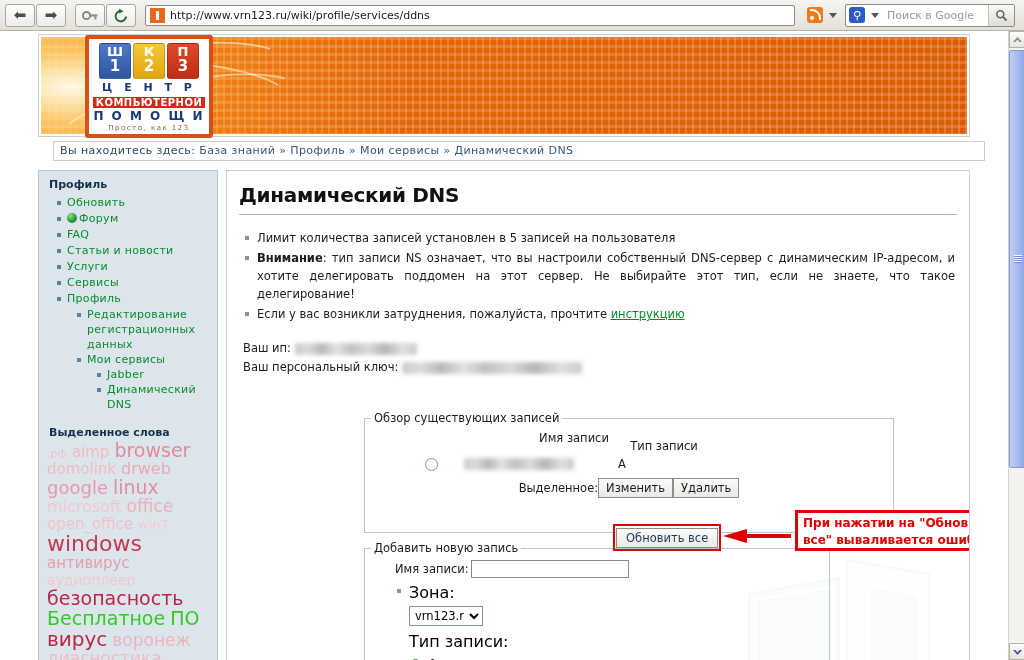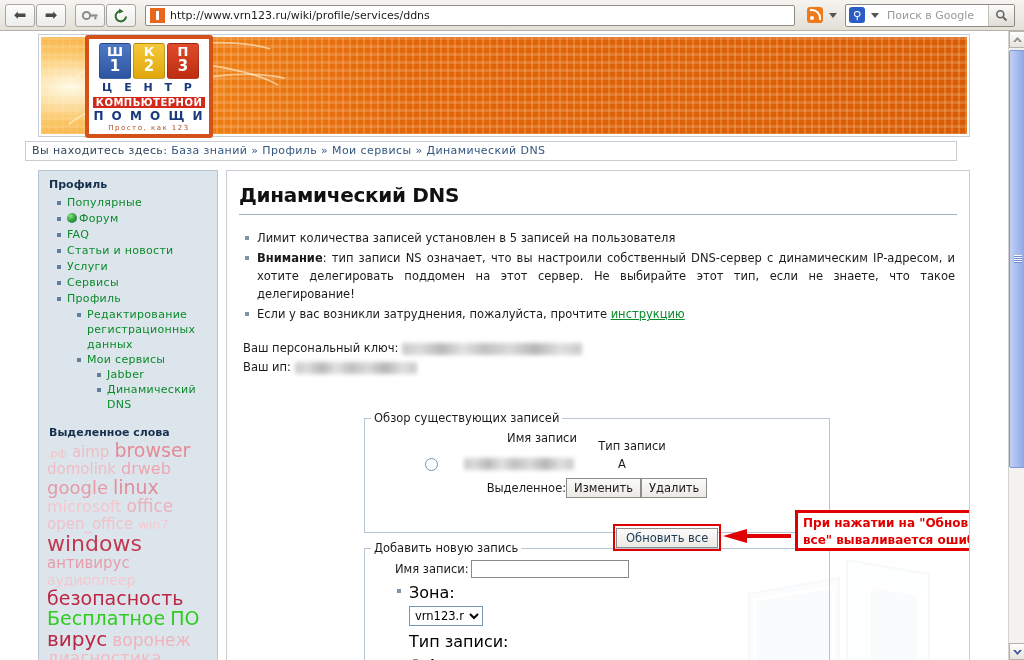--- a/index.html
+++ b/index.html
@@ -182,21 +182,21 @@
   #logo-pomoshi {
     font-size: 12px; font-weight: bold; color: #1a3a7a;
     letter-spacing: 2px; margin-top: 1px;
   }
   #logo-tagline {
     font-size: 7px; color: #b04a25; letter-spacing: 1.5px; margin-top: 1px;
   }
 
   
   #breadcrumb {
-    position: absolute; top: 110px; left: 25px;
+    position: absolute; top: 110px; left: 53px;
     width: 932px; height: 20px;
     background: #ffffff;
     border: 1px solid #c9cdd4;
     font-size: 11px; color: #33475e;
     line-height: 18px;
     padding-left: 6px;
     letter-spacing: 0.4px;
   }
   #breadcrumb .crumb-link { color: #33577e; }
   #breadcrumb .sep { color: #33577e; }
@@ -332,21 +332,21 @@
   
   fieldset.fs {
     margin: 0; position: absolute;
     border: 1px solid #b9c5d2;
     padding: 0;
   }
   fieldset.fs legend {
     font-size: 11.5px; color: #1b1b1b;
     padding: 0 3px; margin-left: 6px;
   }
-  #fs-existing { left: 137px; top: 240px; width: 466px; height: 122px; }
+  #fs-existing { left: 137px; top: 240px; width: 530px; height: 122px; }
   #fs-add      { left: 137px; top: 370px; width: 466px; height: 160px; }
 
   .rec-table { width: 100%; font-size: 11.5px; color: #1b1b1b; }
   .rec-head {
     display: flex; justify-content: center; align-items: flex-start;
     padding-top: 6px;
   }
   .col-name { width: 70px; text-align: center; line-height: 14px; }
   .col-type { width: 110px; text-align: center; padding-top: 8px; }
   .rec-row {
@@ -519,21 +519,21 @@
     <span class="crumb-link">Профиль</span>
     <span class="sep">»</span>
     <span class="crumb-link">Мои сервисы</span>
     <span class="sep">»</span>
     <span class="crumb-link">Динамический DNS</span>
   </div>
 
   <div id="sidebar">
     <div class="side-title">Профиль</div>
     <ul class="menu">
-      <li><span>Популярные</span></li>
+      <li><span>Обновить</span></li>
       <li><span class="globe-icon"></span><span>Форум</span></li>
       <li><span>FAQ</span></li>
       <li><span>Статьи и новости</span></li>
       <li><span>Услуги</span></li>
       <li><span>Сервисы</span></li>
       <li>
         <span>Профиль</span>
         <ul class="menu submenu" style="padding-left:10px;">
           <li><span>Редактирование регистрационных данных</span></li>
           <li>
@@ -571,26 +571,26 @@
       <li>
         <span class="b">Внимание</span><span>: тип записи NS означает, что вы настроили собственный DNS-сервер с динамическим IP-адресом, и хотите делегировать поддомен на этот сервер. Не выбирайте этот тип, если не знаете, что такое делегирование!</span>
       </li>
       <li>
         <span>Если у вас возникли затруднения, пожалуйста, прочтите </span><a class="green-link" href="#">инструкцию</a>
       </li>
     </ul>
 
     <div id="key-lines">
       <div>
+        <span>Ваш ип:</span>
+        <span class="blurred" style="width:122px;"></span>
+      </div>
+      <div>
         <span>Ваш персональный ключ:</span>
         <span class="blurred" style="width:180px;"></span>
-      </div>
-      <div>
-        <span>Ваш ип:</span>
-        <span class="blurred" style="width:122px;"></span>
       </div>
     </div>
 
     <fieldset class="fs" id="fs-existing">
       <legend>Обзор существующих записей</legend>
       <div class="rec-table">
         <div class="rec-head">
           <div class="col-name">Имя записи</div>
           <div class="col-type">Тип записи</div>
         </div>

